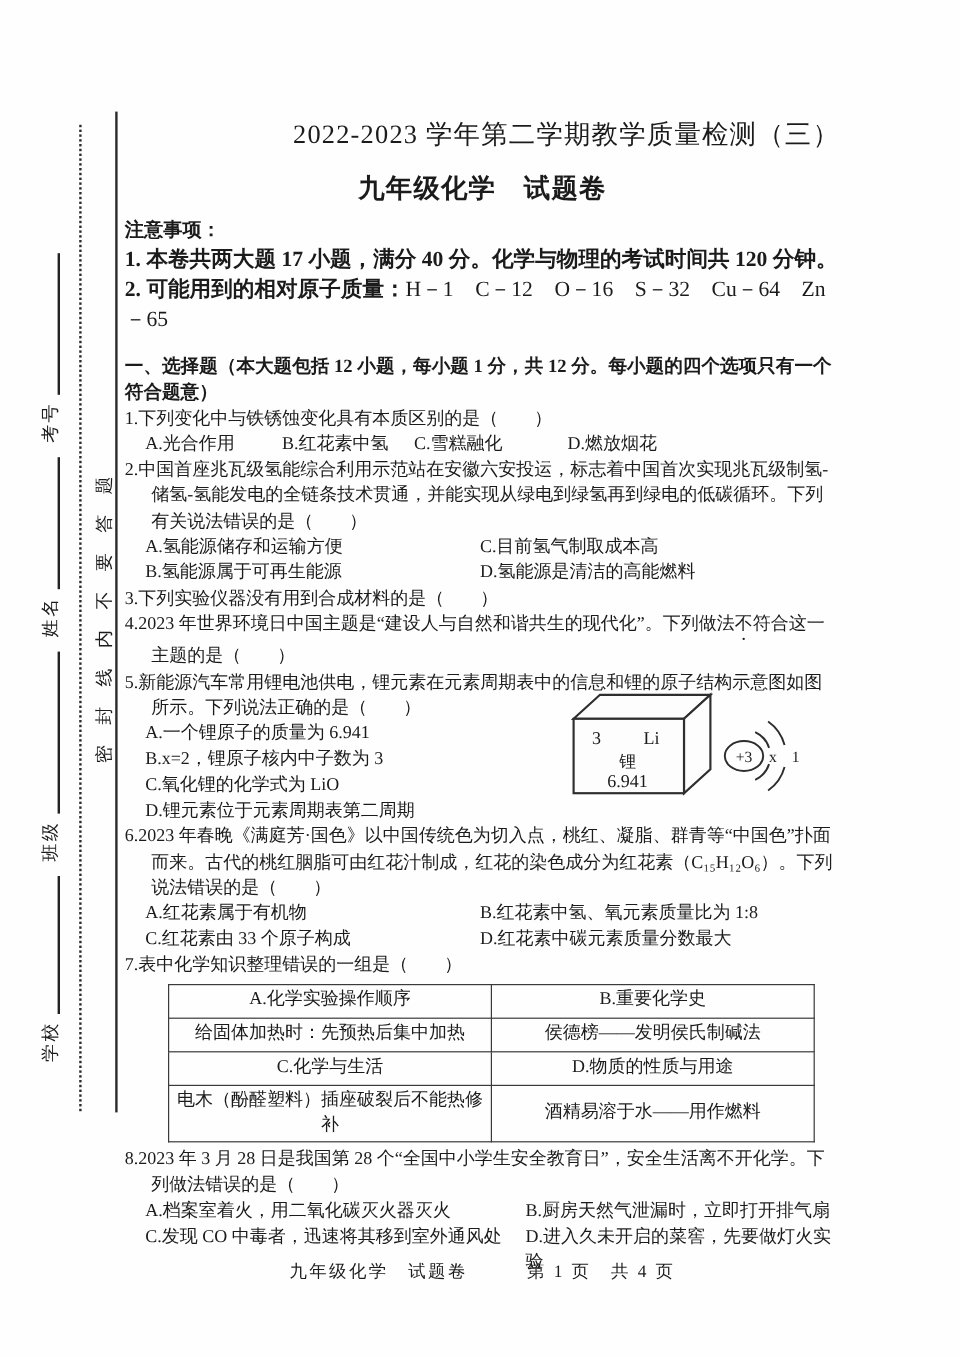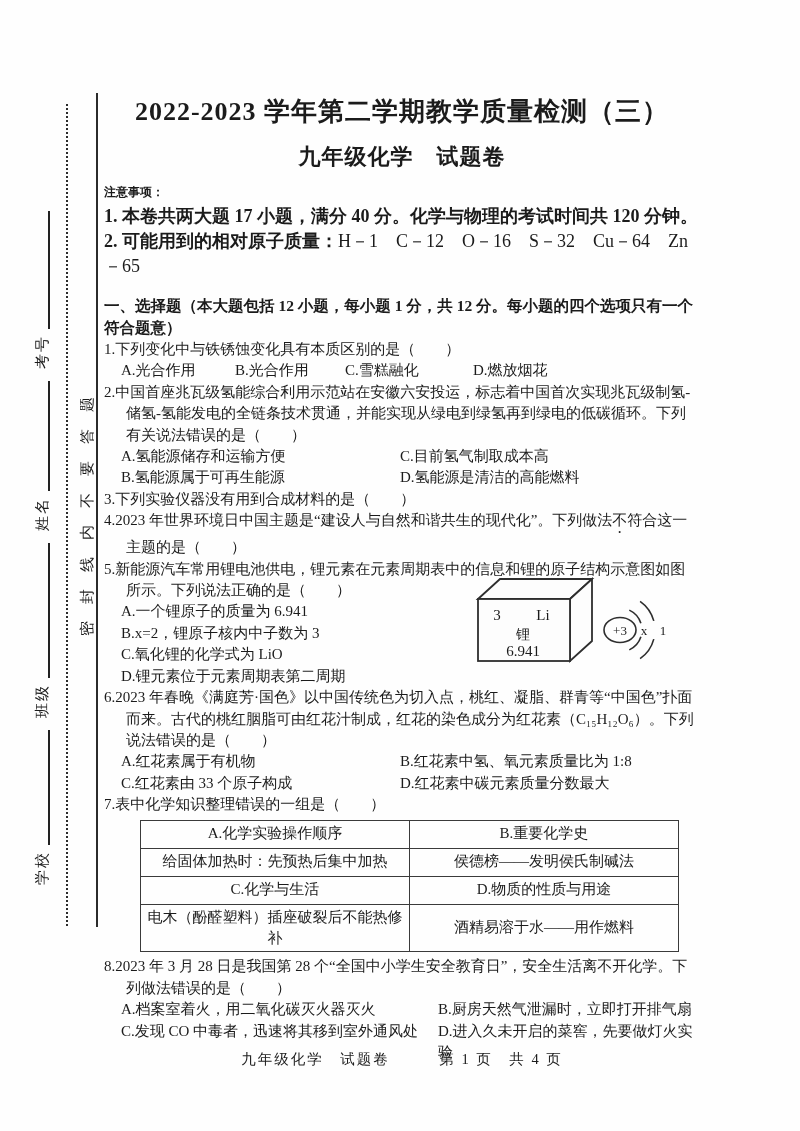--- a/index.html
+++ b/index.html
@@ -11,24 +11,24 @@
   .seal-labels{position:absolute;left:-348px;top:544px;width:780px;height:22px;
                transform:rotate(-90deg);display:flex;align-items:center;font-size:15px;white-space:nowrap;}
   .seal-gap0{width:60px;}
   .seal-label{letter-spacing:2px;}
   .seal-blank{display:inline-block;height:13px;border-bottom:2px solid #222;margin:0 12px 0 6px;}
   .b1{width:115px;} .b2{width:135px;} .b3{width:110px;} .b4{width:118px;}
   .seal-phrase{position:absolute;left:-50px;top:492px;width:272px;height:20px;transform:rotate(-90deg);
                font-size:15px;letter-spacing:17px;white-space:nowrap;padding-left:4px;}
   
   .main{position:absolute;left:104px;top:96px;width:596px;}
-  .title{font-size:26px;font-weight:bold;text-align:center;line-height:32px;margin:0;letter-spacing:1px;}
+  .title{font-size:22px;font-weight:normal;text-align:right;line-height:32px;margin:0;letter-spacing:1px;}
   .subtitle{font-size:22px;font-weight:bold;text-align:center;line-height:30px;margin:14px 0 0 0;letter-spacing:1px;}
   .notice{margin-top:9px;}
-  .notice-h{font-weight:bold;font-size:12px;line-height:23px;}
+  .notice-h{font-weight:bold;font-size:16px;line-height:23px;}
   .notice-item{font-weight:bold;font-size:18px;line-height:25px;}
   .notice-item .vals{font-weight:normal;text-align:center;}
   .sec-h{font-weight:bold;font-size:15.5px;line-height:22px;margin-top:16px;}
   .q{font-size:15px;line-height:21.4px;}
   .stem{margin:0;padding-left:22px;text-indent:-22px;}
   .opts{padding-left:17px;}
   .row4{display:grid;grid-template-columns:114px 110px 128px auto;}
   .cols2{display:grid;grid-template-columns:279px auto;}
   .cols2-q8{display:grid;grid-template-columns:317px auto;}
   .optlist span{display:block;}
@@ -75,21 +75,21 @@
       <div class="notice-item">1. 本卷共两大题 17 小题，满分 40 分。化学与物理的考试时间共 120 分钟。</div>
       <div class="notice-item"><span>2. 可能用到的相对原子质量：</span><span class="vals">H－1　C－12　O－16　S－32　Cu－64　Zn－65</span></div>
     </div>
 
     <div class="sec-h">一、选择题（本大题包括 12 小题，每小题 1 分，共 12 分。每小题的四个选项只有一个符合题意）</div>
 
     <div class="q">
       <p class="stem">1.下列变化中与铁锈蚀变化具有本质区别的是（　　）</p>
       <div class="opts row4">
         <span>A.光合作用</span>
-        <span>B.光合作用</span>
+        <span>B.红花素中氢</span>
         <span>C.雪糕融化</span>
         <span>D.燃放烟花</span>
       </div>
     </div>
 
     <div class="q">
       <p class="stem">2.中国首座兆瓦级氢能综合利用示范站在安徽六安投运，标志着中国首次实现兆瓦级制氢-储氢-氢能发电的全链条技术贯通，并能实现从绿电到绿氢再到绿电的低碳循环。下列有关说法错误的是（　　）</p>
       <div class="opts cols2">
         <span>A.氢能源储存和运输方便</span>
         <span>C.目前氢气制取成本高</span>

